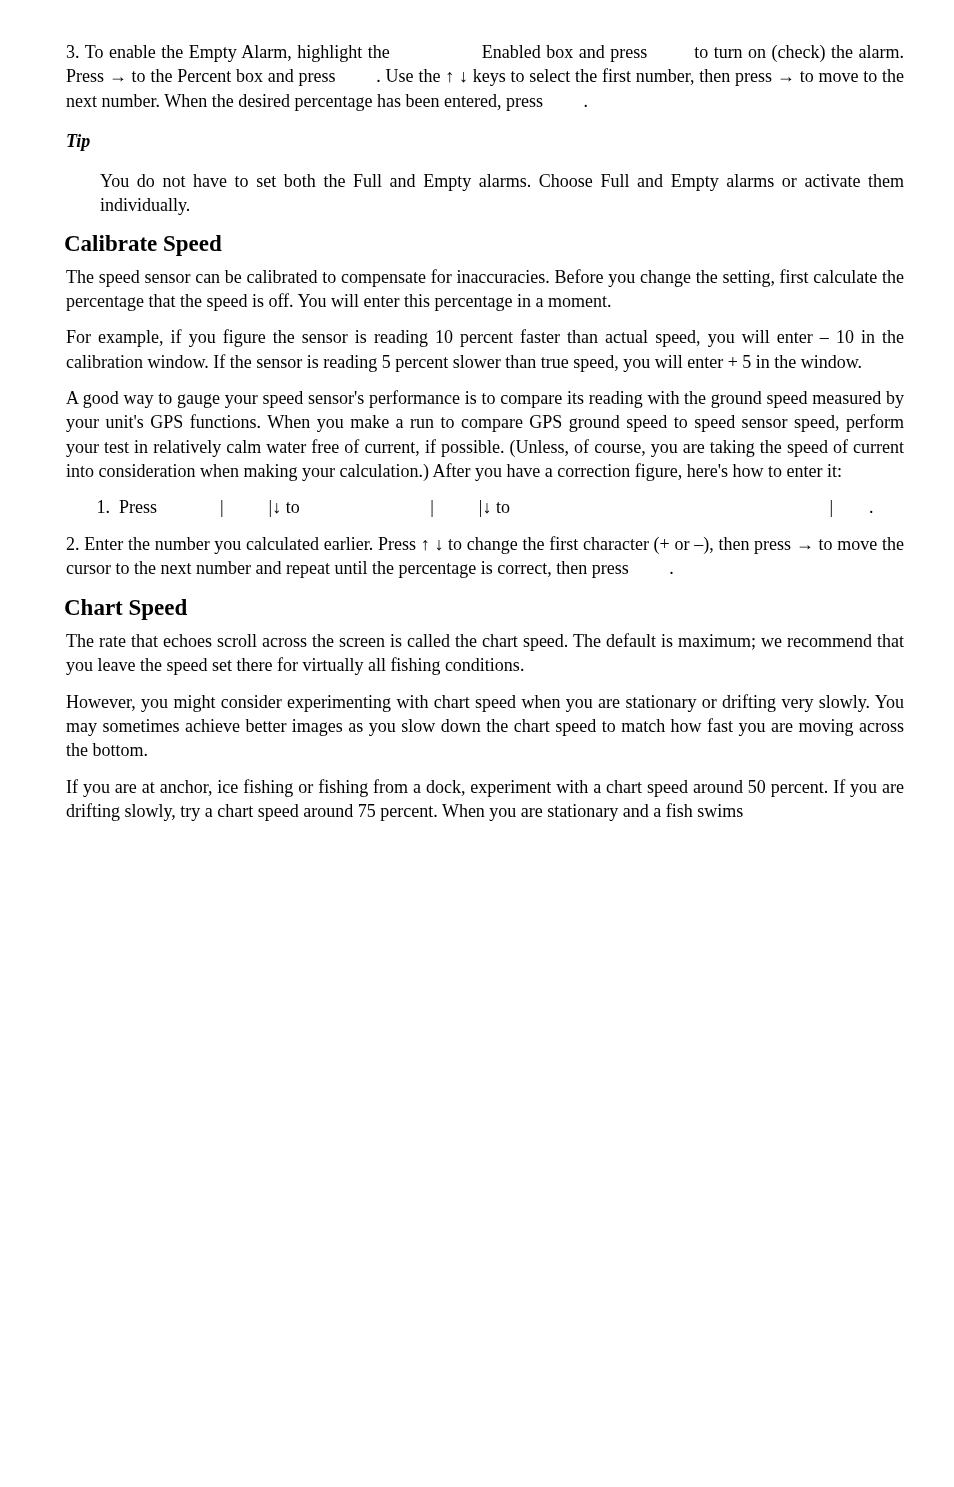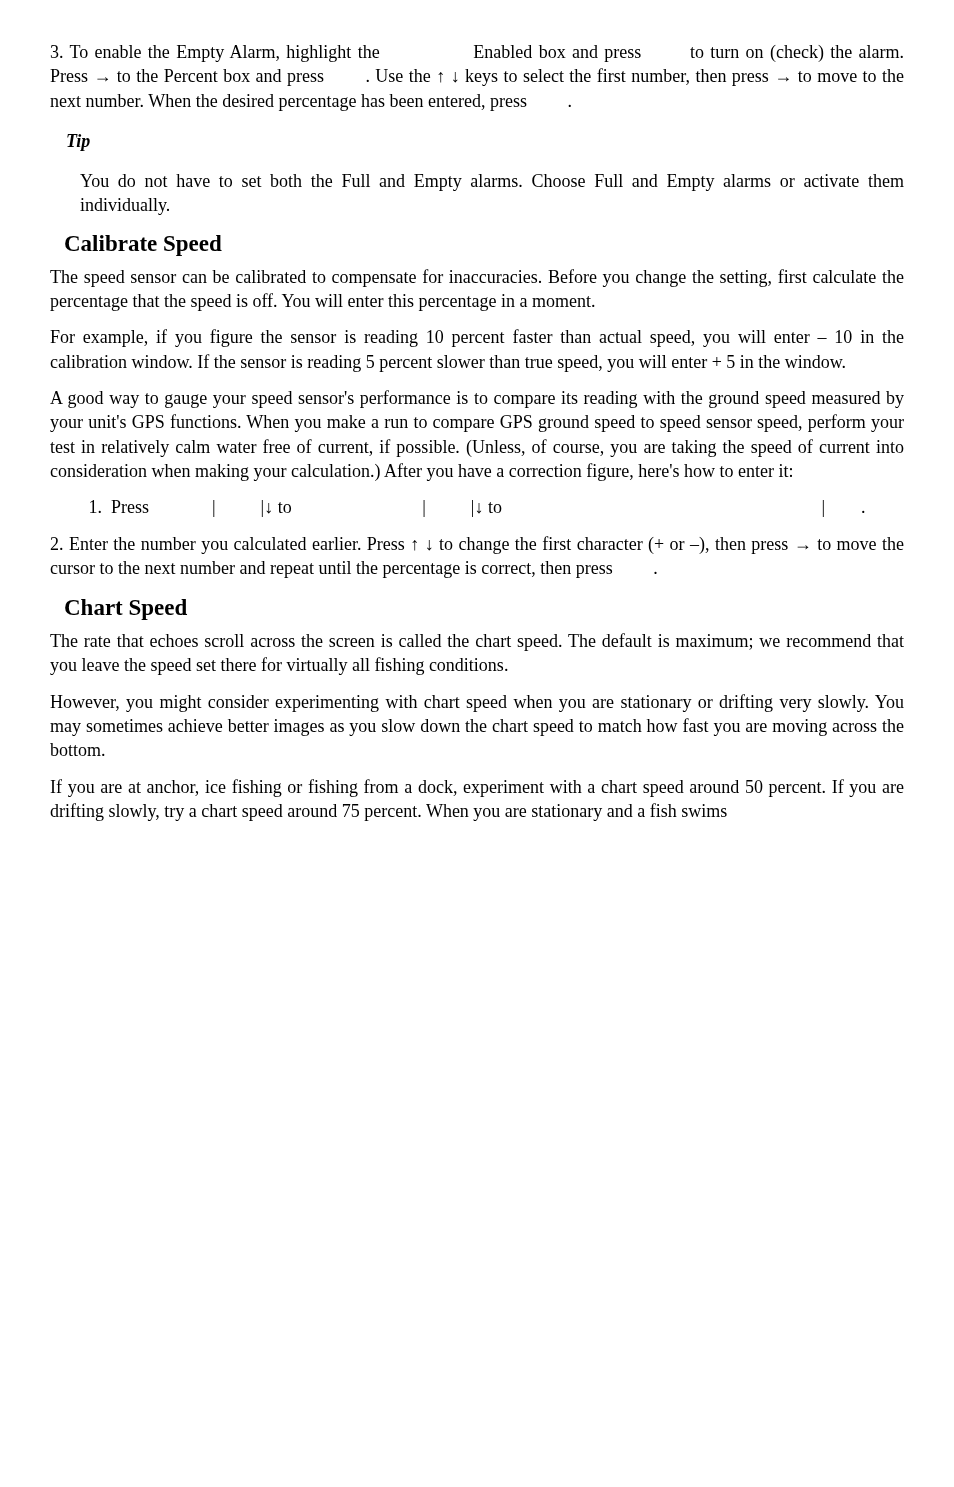--- a/index.html
+++ b/index.html
@@ -7,30 +7,30 @@
   padding: 40px 50px;
   font-family: "Century Schoolbook", Georgia, serif;
   font-size: 18px;
   line-height: 1.35;
   color: #000;
   background: #fff;
   width: 954px;
   box-sizing: border-box;
 }
 p {
-  margin: 0 0 12px 0;
+  margin: 0 0 12px 16px;
   text-align: justify;
 }
 .tip-label {
   font-weight: bold;
   font-style: italic;
   margin: 16px;
 }
 .tip-body {
-  margin: 0 0 10px 30px;
+  margin: 0 0 10px 50px;
   text-align: justify;
 }
 h2 {
   font-family: "Century Schoolbook", Georgia, serif;
   font-size: 23px;
   font-weight: bold;
   margin: 6px 0 6px 14px;
 }
 .step {
   text-align: justify;

